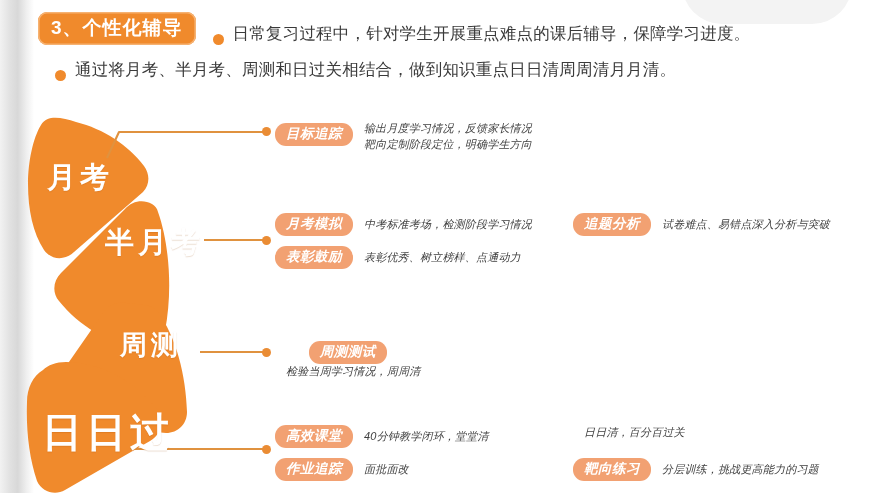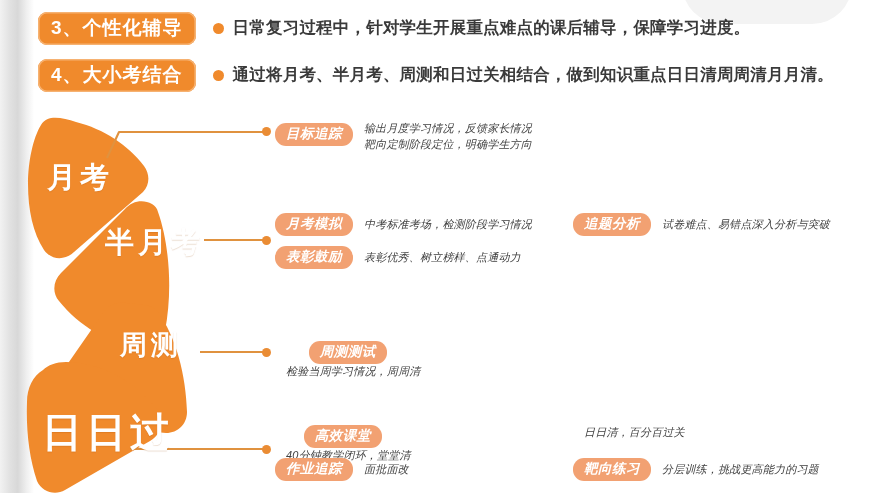--- a/index.html
+++ b/index.html
@@ -14,34 +14,34 @@
     position:absolute;left:0;top:0;width:34px;height:493px;
     background:linear-gradient(to right,#f2f2f2 0%,#e2e2e2 28%,#d8d8d8 52%,#efefef 78%,#ffffff 100%);
     z-index:0;
   }
   .topblob{
     position:absolute;right:28px;top:-34px;width:170px;height:58px;
     background:#f3f3f3;border-radius:0 0 40px 40px;z-index:0;
   }
 
   
-  .hdr{position:absolute;left:38px;display:flex;align-items:center;z-index:3;}
+  .hdr{position:absolute;left:38px;display:flex;align-items:flex-end;z-index:3;}
   .hdr1{top:12px;}
   .hdr2{top:59px;}
   .pill{
     background:#f08a2c;color:#ffffff;border-radius:9px;
     padding:5px 13px 6px 13px;font-size:19px;font-weight:bold;
     letter-spacing:1px;line-height:1.15;
     box-shadow:inset 0 0 0 1.6px #f6b272;white-space:nowrap;
   }
   .hbullet{
     width:11px;height:11px;border-radius:50%;background:#f08a2c;
     margin-left:17px;margin-right:9px;flex:none;
   }
-  .htext{font-size:16.5px;color:#3a3a3a;font-weight:bold;white-space:nowrap;letter-spacing:0.2px;}
+  .htext{font-size:16.5px;color:#3a3a3a;font-weight:normal;white-space:nowrap;letter-spacing:0.2px;}
 
   
   .fan{position:absolute;left:0;top:100px;width:300px;height:393px;z-index:2;}
   .fanlbl{
     position:absolute;color:#ffffff;font-weight:bold;z-index:3;
     white-space:nowrap;letter-spacing:4px;pointer-events:none;
     text-shadow:0 1px 1px rgba(150,70,0,.18);
   }
   .lbl-yue   {left:47px; top:158px; font-size:29px;}
   .lbl-banyue{left:105px;top:223px; font-size:29px;}
@@ -71,21 +71,20 @@
 <div class="fold"></div>
 <div class="topblob"></div>
 
 <div class="hdr hdr1">
   <div class="pill">3、个性化辅导</div>
   <div class="hbullet"></div>
   <div class="htext">日常复习过程中，针对学生开展重点难点的课后辅导，保障学习进度。</div>
 </div>
 
 <div class="hdr hdr2">
-  <div class="pill">4、大小考结合</div>
   <div class="hbullet"></div>
   <div class="htext">通过将月考、半月考、周测和日过关相结合，做到知识重点日日清周周清月月清。</div>
 </div>
 
 <svg class="fan" viewBox="0 0 300 393">
 
   <path fill="#f08a2c" d="M41,25 C33,38 28,62 28,84 C28,110 33,133 44,150
            C52,161 66,160 74,152 L143,92 C150,85 150,74 144,66
            C128,45 104,29 76,22 C62,18 48,14 41,25 Z"></path>
 
@@ -148,21 +147,21 @@
 <div class="item" style="left:275px;top:246px;">
   <div class="badge">表彰鼓励</div>
   <div class="desc">表彰优秀、树立榜样、点通动力</div>
 </div>
 
 <div class="item" style="left:275px;top:341px;flex-direction:column;">
   <div class="badge">周测测试</div>
   <div class="desc">检验当周学习情况，周周清</div>
 </div>
 
-<div class="item" style="left:275px;top:425px;flex-direction:column;">
+<div class="item" style="left:275px;top:425px;">
   <div class="badge">高效课堂</div>
   <div class="desc">40分钟教学闭环，堂堂清</div>
 </div>
 <div class="item" style="left:573px;top:425px;">
   <div class="desc">日日清，百分百过关</div>
 </div>
 <div class="item" style="left:275px;top:458px;">
   <div class="badge">作业追踪</div>
   <div class="desc">面批面改</div>
 </div>

